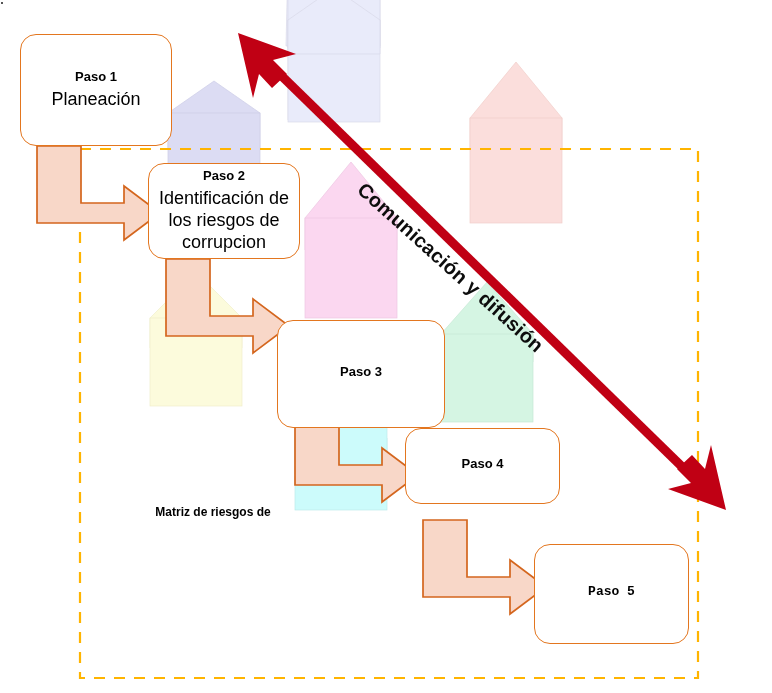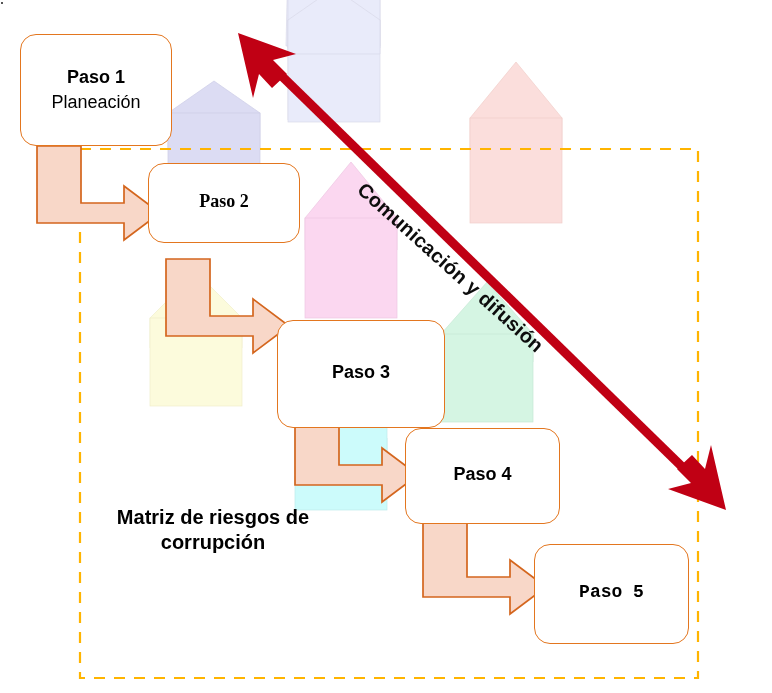--- a/index.html
+++ b/index.html
@@ -34,37 +34,37 @@
     flex-direction: column;
     align-items: center;
     justify-content: center;
     text-align: center;
     color: #000000;
     z-index: 30;
     padding: 4px 8px;
   }
   .step-title {
     font-weight: bold;
-    font-size: 18px;
+    font-size: 13px;
     line-height: 1.25;
     margin-bottom: 3px;
     text-align: center;
   }
   .step-desc {
     font-size: 18px;
     line-height: 1.22;
   }
   #matrix-label {
     position: absolute;
     left: 108px;
     top: 505px;
     width: 210px;
     text-align: center;
     font-weight: bold;
-    font-size: 20px;
+    font-size: 12px;
     line-height: 1.25;
     color: #000000;
     z-index: 31;
   }
   #comm-label {
     position: absolute;
     left: 368px;
     top: 178px;
     width: 270px;
     font-weight: bold;
@@ -141,36 +141,36 @@
 
       <polygon fill="#f8d7c8" stroke="#d4661e" stroke-width="1.7" stroke-linejoin="miter" points="423,520 467,520 467,577 510,577 510,560 546,587 510,614 510,597 423,597"></polygon>
     </g>
   </svg>
 
   <div class="step-box" style="left:20px; top:34px; width:152px; height:112px;">
     <div class="step-title">Paso 1</div>
     <div class="step-desc">Planeación</div>
   </div>
 
-  <div class="step-box" style="left:148px; top:163px; width:152px; height:80px;font-family:Liberation Serif, serif;">
+  <div class="step-box" style="left:148px; top:163px; width:152px; height:96px;">
     <div class="step-title">Paso 2</div>
+    <div class="step-desc">Identificación de los riesgos de corrupcion</div>
   </div>
 
   <div class="step-box" style="left:277px; top:300px; width:168px; height:108px;margin-top:20px;">
     <div class="step-title">Paso 3</div>
   </div>
 
-  <div class="step-box" style="left:405px; top:428px; width:155px; height:96px;">
+  <div class="step-box" style="left:405px; top:428px; width:155px; height:76px;">
     <div class="step-title">Paso 4</div>
   </div>
 
   <div class="step-box" style="left:534px; top:544px; width:155px; height:100px;font-family:Liberation Mono, monospace;">
     <div class="step-title">Paso 5</div>
   </div>
 
   <div id="matrix-label">
     <div>Matriz de riesgos de</div>
-    <div>corrupción</div>
   </div>
 
   <div id="comm-label">Comunicación y difusión</div>
 
 </div>
 
 </body></html>

